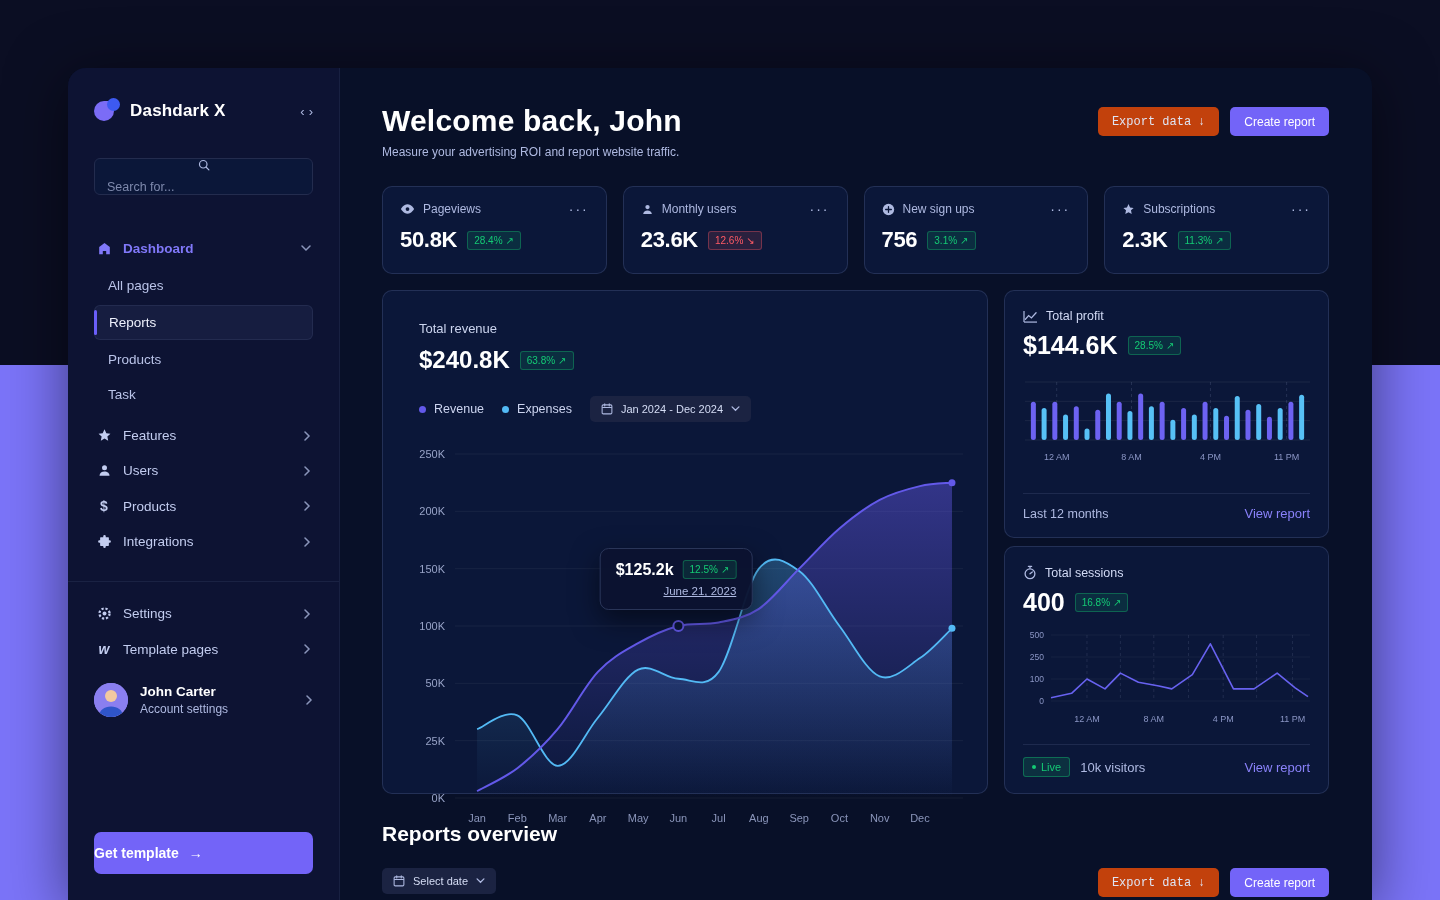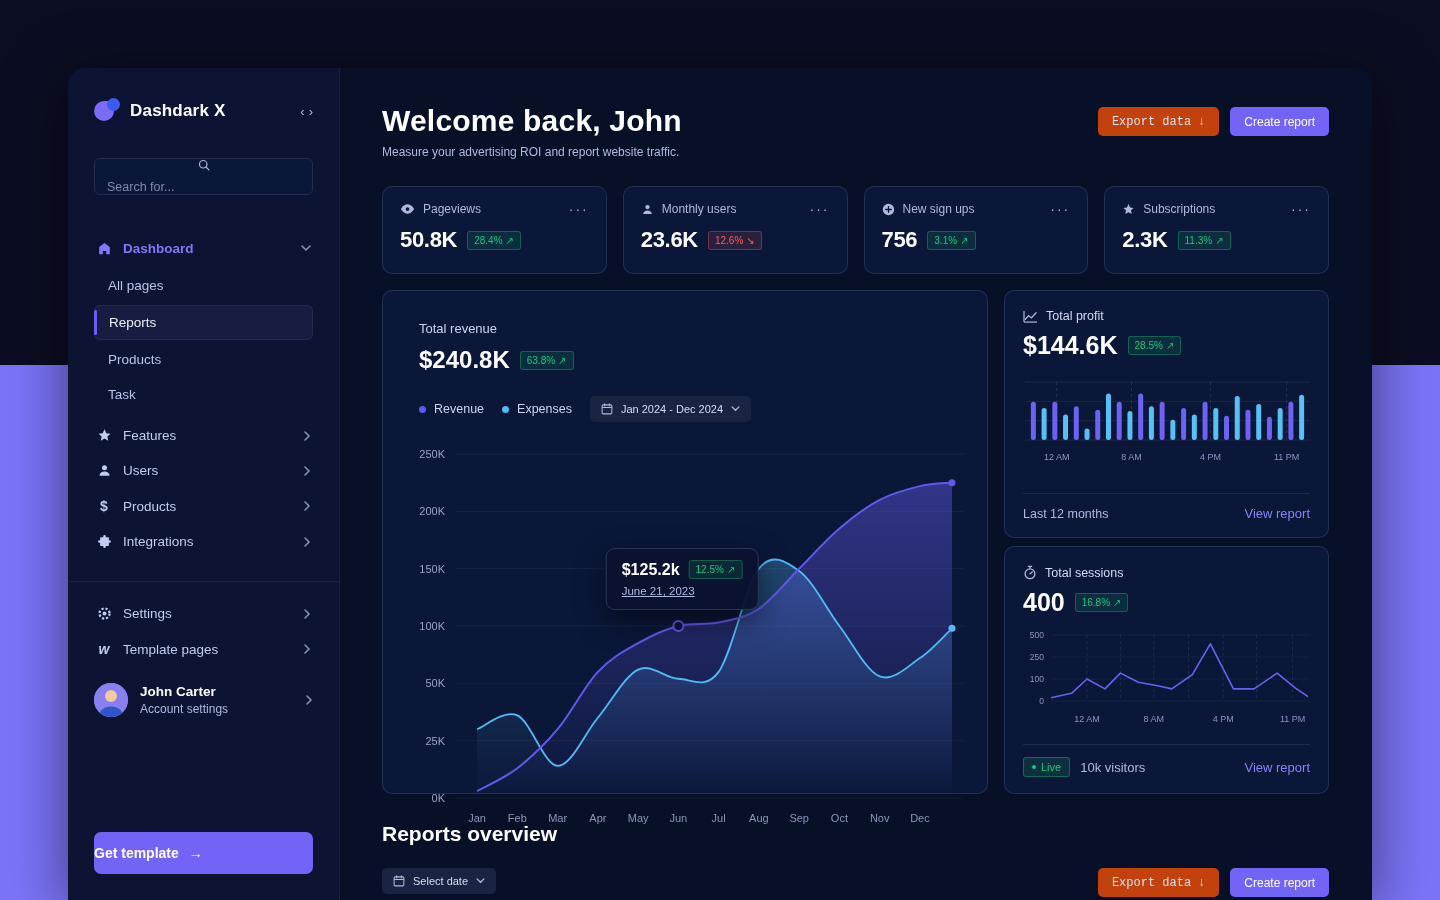--- a/index.html
+++ b/index.html
@@ -472,21 +472,21 @@
               <text x="470.692" y="382" font-size="11" fill="#8a95ba" text-anchor="middle">Nov</text>
               <text x="510.95239999999995" y="382" font-size="11" fill="#8a95ba" text-anchor="middle">Dec</text>
               <path d="M68.088,289.2C74.79806666666666,286.90666666666664 94.92826666666667,269.32444444444445 108.3484,275.44C121.76853333333332,281.55555555555554 135.18866666666665,325.51111111111106 148.60879999999997,325.8933333333333C162.0289333333333,326.27555555555557 175.44906666666665,293.7866666666667 188.86919999999998,277.73333333333335C202.2893333333333,261.68 215.70946666666666,236.0711111111111 229.12959999999998,229.57333333333332C242.5497333333333,223.07555555555555 255.96986666666666,238.36444444444444 269.39,238.74666666666667C282.81013333333334,239.1288888888889 296.23026666666664,250.2133333333333 309.6504,231.86666666666665C323.07053333333334,213.51999999999998 336.49066666666664,145.48444444444442 349.9108,128.66666666666666C363.33093333333335,111.84888888888888 376.75106666666665,121.40444444444442 390.1712,130.95999999999998C403.59133333333335,140.51555555555552 417.01146666666665,168.4177777777778 430.4316,186C443.85173333333336,203.5822222222222 457.2718666666667,231.10222222222222 470.692,236.45333333333332C484.1121333333333,241.8044444444444 498.90439999999995,226.13333333333333 510.95239999999995,218.10666666666665C523.0003999999999,210.07999999999998 537.6420666666667,193.26222222222222 542.98,188.29333333333332L542.98,358L68.088,358Z" fill="url(#gradExp)"></path>
               <path d="M68.088,351.12C74.79806666666666,347.2977777777778 94.92826666666667,338.50666666666666 108.3484,328.18666666666667C121.76853333333332,317.8666666666667 135.18866666666665,305.25333333333333 148.60879999999997,289.2C162.0289333333333,273.14666666666665 175.44906666666665,246.2 188.86919999999998,231.86666666666665C202.2893333333333,217.5333333333333 215.70946666666666,210.84444444444443 229.12959999999998,203.2C242.5497333333333,195.55555555555554 255.96986666666666,189.44 269.39,186C282.81013333333334,182.56 296.23026666666664,185.42666666666668 309.6504,182.56C323.07053333333334,179.69333333333333 336.49066666666664,177.78222222222223 349.9108,168.8C363.33093333333335,159.8177777777778 376.75106666666665,142.04444444444445 390.1712,128.66666666666666C403.59133333333335,115.28888888888888 417.01146666666665,99.99999999999997 430.4316,88.5333333333333C443.85173333333336,77.06666666666663 457.2718666666667,66.93777777777773 470.692,59.86666666666662C484.1121333333333,52.7955555555555 498.90439999999995,48.973333333333294 510.95239999999995,46.10666666666663C523.0003999999999,43.23999999999996 537.6420666666667,43.23999999999996 542.98,42.66666666666663L542.98,358L68.088,358Z" fill="url(#gradRev)"></path>
               <path d="M68.088,289.2C74.79806666666666,286.90666666666664 94.92826666666667,269.32444444444445 108.3484,275.44C121.76853333333332,281.55555555555554 135.18866666666665,325.51111111111106 148.60879999999997,325.8933333333333C162.0289333333333,326.27555555555557 175.44906666666665,293.7866666666667 188.86919999999998,277.73333333333335C202.2893333333333,261.68 215.70946666666666,236.0711111111111 229.12959999999998,229.57333333333332C242.5497333333333,223.07555555555555 255.96986666666666,238.36444444444444 269.39,238.74666666666667C282.81013333333334,239.1288888888889 296.23026666666664,250.2133333333333 309.6504,231.86666666666665C323.07053333333334,213.51999999999998 336.49066666666664,145.48444444444442 349.9108,128.66666666666666C363.33093333333335,111.84888888888888 376.75106666666665,121.40444444444442 390.1712,130.95999999999998C403.59133333333335,140.51555555555552 417.01146666666665,168.4177777777778 430.4316,186C443.85173333333336,203.5822222222222 457.2718666666667,231.10222222222222 470.692,236.45333333333332C484.1121333333333,241.8044444444444 498.90439999999995,226.13333333333333 510.95239999999995,218.10666666666665C523.0003999999999,210.07999999999998 537.6420666666667,193.26222222222222 542.98,188.29333333333332" fill="none" stroke="#53baf5" stroke-width="1.8"></path>
               <path d="M68.088,351.12C74.79806666666666,347.2977777777778 94.92826666666667,338.50666666666666 108.3484,328.18666666666667C121.76853333333332,317.8666666666667 135.18866666666665,305.25333333333333 148.60879999999997,289.2C162.0289333333333,273.14666666666665 175.44906666666665,246.2 188.86919999999998,231.86666666666665C202.2893333333333,217.5333333333333 215.70946666666666,210.84444444444443 229.12959999999998,203.2C242.5497333333333,195.55555555555554 255.96986666666666,189.44 269.39,186C282.81013333333334,182.56 296.23026666666664,185.42666666666668 309.6504,182.56C323.07053333333334,179.69333333333333 336.49066666666664,177.78222222222223 349.9108,168.8C363.33093333333335,159.8177777777778 376.75106666666665,142.04444444444445 390.1712,128.66666666666666C403.59133333333335,115.28888888888888 417.01146666666665,99.99999999999997 430.4316,88.5333333333333C443.85173333333336,77.06666666666663 457.2718666666667,66.93777777777773 470.692,59.86666666666662C484.1121333333333,52.7955555555555 498.90439999999995,48.973333333333294 510.95239999999995,46.10666666666663C523.0003999999999,43.23999999999996 537.6420666666667,43.23999999999996 542.98,42.66666666666663" fill="none" stroke="#6359e9" stroke-width="2"></path>
               <circle cx="542.98" cy="188.29333333333332" r="3.5" fill="#53baf5"></circle>
               <circle cx="542.98" cy="42.66666666666663" r="3.5" fill="#6359e9"></circle>
               <circle cx="269.39" cy="186" r="5" fill="#0b1739" stroke="#6359e9" stroke-width="2"></circle>
             </svg>
-          <div class="tooltip" id="revenue-tooltip" style="left: 273px; top: 170px;">
+          <div class="tooltip" id="revenue-tooltip" style="left: 267px; top: 170px; text-align: right;">
             <div class="tooltip-top">
               <span class="tooltip-value">$125.2k</span>
               <span class="badge up">
                   <span>12.5%</span>
                   <span>↗</span>
                 </span>
             </div>
             <div class="tooltip-date">June 21, 2023</div>
           </div>
         </div>

